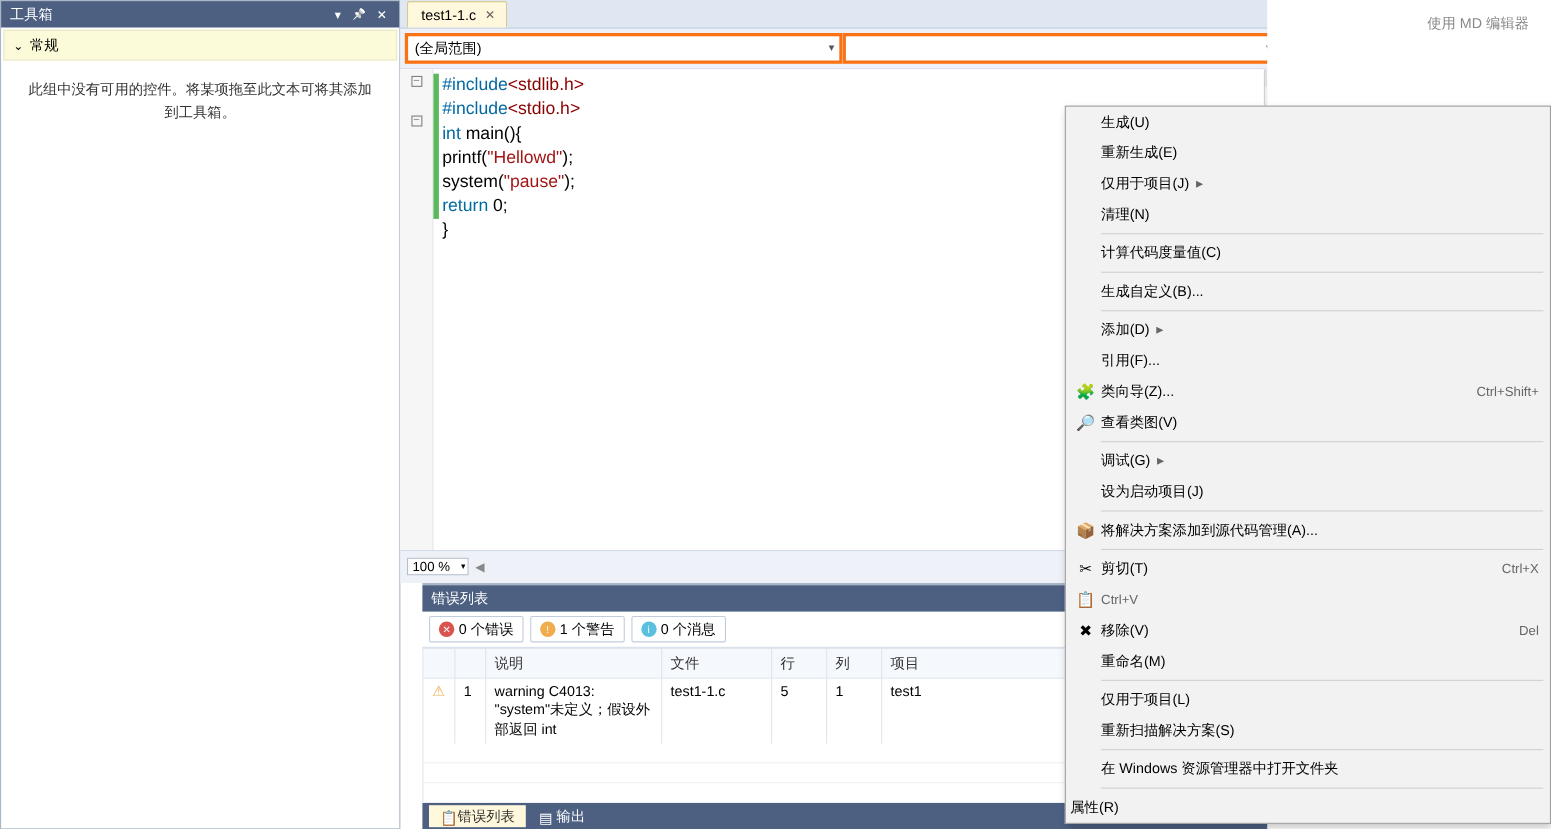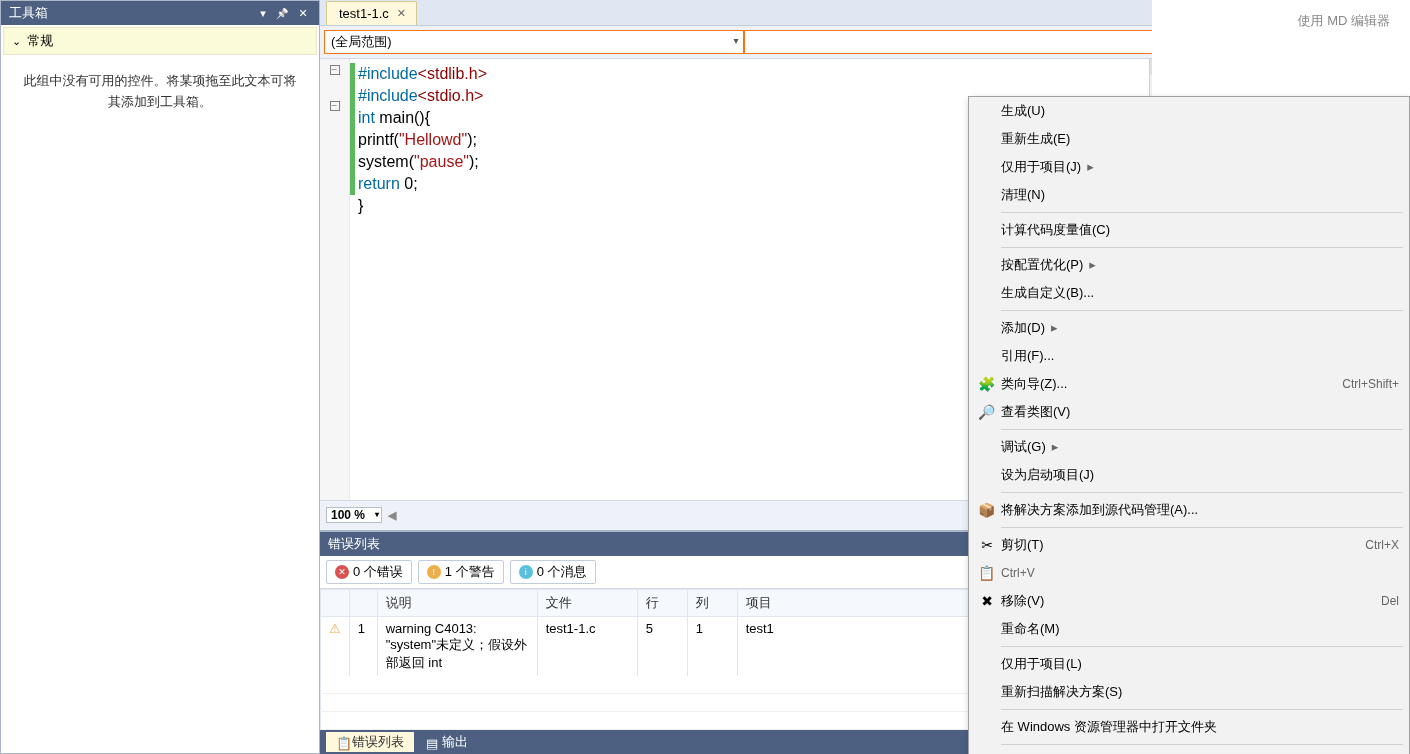--- a/index.html
+++ b/index.html
@@ -1,60 +1,60 @@
 <!DOCTYPE html>
 <html><head>
 <meta charset="utf-8">
 <style>
 * { margin: 0; padding: 0; box-sizing: border-box; font-family: "Microsoft YaHei", "Segoe UI", sans-serif; }
 body { width: 1410px; height: 754px; background: #fff; font-size: 13px; overflow: hidden; position: relative; }
 .root { display: flex; width: 100%; height: 100%; }
 
 
-.toolbox { width: 320px; border: 1px solid #a9b7c9; display: flex; flex-direction: column; background: #fff; }
+.toolbox { width: 364px; border: 1px solid #a9b7c9; display: flex; flex-direction: column; background: #fff; }
 .panel-header { background: #4d6082; color: #fff; padding: 4px 8px; display: flex; align-items: center; height: 24px; position: relative; }
 .panel-header .spacer { flex: 1; }
 .panel-header .hdr-icon { width: 16px; height: 16px; margin-left: 4px; display: inline-flex; align-items: center; justify-content: center; cursor: pointer; font-size: 11px; color: #fff; }
 .hdr-icon.pin::before { content: "📌"; font-size: 10px; filter: grayscale(1) brightness(2); }
 .hdr-icon.close::before { content: "✕"; }
 .hdr-icon.drop::before { content: "▾"; }
 .toolbox .category { background: #fbfbda; border: 1px solid #e8e8c8; padding: 4px 8px; margin: 2px; display: flex; align-items: center; }
 .toolbox .category .chev { margin-right: 6px; font-size: 11px; }
 .toolbox .empty-msg { padding: 14px 20px; text-align: center; color: #333; line-height: 1.6; }
 
 
 .editor-area { flex: 1; display: flex; flex-direction: column; border-right: 1px solid #c9d2e0; }
 .tabs { display: flex; background: #dfe7f2; border-bottom: 1px solid #c1cddd; height: 26px; align-items: flex-end; padding-left: 6px; position: relative; }
 .tab { background: #fff8dc; border: 1px solid #d5c98f; border-bottom: none; padding: 3px 10px 3px 12px; margin-right: 2px; display: flex; align-items: center; height: 24px; border-radius: 2px 2px 0 0; }
 .tab .close { margin-left: 8px; font-size: 11px; color: #666; cursor: pointer; }
 .tabs .right-ctrl { position: absolute; right: 4px; top: 3px; display: flex; gap: 4px; }
 .tabs .right-ctrl span { width: 16px; height: 16px; display: inline-flex; align-items: center; justify-content: center; font-size: 11px; color: #555; cursor: pointer; }
 .scope-bar { display: flex; background: #eef2f8; border-bottom: 1px solid #d4dbe6; padding: 4px; }
-.scope-cmb { flex: 1; border: 1px solid #f97316; background: #fff; padding: 2px 6px; position: relative; }
+.scope-cmb { flex: 1; border: 3px solid #f97316; background: #fff; padding: 2px 6px; position: relative; }
 .scope-cmb .arr { position: absolute; right: 4px; top: 4px; font-size: 10px; color: #555; }
 .code-area { flex: 1; display: flex; background: #fff; position: relative; overflow: hidden; }
 .gutter { width: 30px; border-right: 1px solid #e8e8e8; background: #f6f6f6; padding-top: 4px; }
 .gutter .fold { text-align: center; font-size: 10px; color: #808080; border: 1px solid #808080; width: 10px; height: 10px; line-height: 8px; margin: 2px auto; cursor: pointer; }
 .code { font-family: Consolas, "Courier New", monospace; font-size: 16px; line-height: 22px; padding: 4px 8px; white-space: pre; position: relative; }
 .green-bar { position: absolute; left: 0; top: 4px; width: 5px; height: 132px; background: #5cb85c; }
 .kw { color: #0369a1; }
 .inc { color: #8b0000; }
 .str { color: #a31515; }
 .vscroll { position: absolute; right: 0; top: 0; bottom: 0; width: 18px; background: #efefef; border-left: 1px solid #d0d0d0; }
 .vscroll .up, .vscroll .dn { position: absolute; width: 100%; height: 16px; background: #e0e0e0; text-align: center; font-size: 10px; line-height: 16px; color: #666; cursor: pointer; }
 .vscroll .up { top: 0; }
 .vscroll .dn { bottom: 0; }
 .vscroll .thumb { position: absolute; top: 18px; width: 14px; left: 2px; height: 50px; background: #c8c8c8; border-radius: 2px; }
-.zoom-bar { display: flex; align-items: center; border-top: 1px solid #d4dbe6; padding: 2px 6px; background: #eef2f8; height: 30px; font-weight: bold; }
+.zoom-bar { display: flex; align-items: center; border-top: 1px solid #d4dbe6; padding: 2px 6px; background: #eef2f8; height: 30px; }
 .zoom-cmb { border: 1px solid #b4bfce; background: #fff; padding: 0 16px 0 4px; position: relative; font-size: 12px; }
 .zoom-cmb .arr { position: absolute; right: 2px; top: 2px; font-size: 8px; }
 .hscr-arr { margin-left: 6px; color: #888; font-size: 11px; }
 
 
-.errorlist { border-top: 2px solid #a9b7c9; display: flex; flex-direction: column; }
+.errorlist { border-top: 2px solid #a9b7c9; display: flex; flex-direction: column; margin-left: 20px; }
 .errorlist .filters { padding: 4px 6px; display: flex; gap: 6px; border-bottom: 1px solid #d4dbe6; background: #fff; }
 .filter-btn { border: 1px solid #c1cddd; border-radius: 2px; padding: 2px 8px; display: flex; align-items: center; gap: 4px; cursor: pointer; background: #fff; }
 .filter-btn .ic { width: 14px; height: 14px; border-radius: 50%; display: inline-flex; align-items: center; justify-content: center; font-size: 9px; color: #fff; }
 .ic.err { background: #d9534f; }
 .ic.warn { background: #f0ad4e; }
 .ic.info { background: #5bc0de; }
 .err-table { width: 100%; border-collapse: collapse; }
 .err-table th { text-align: left; padding: 4px 8px; border: 1px solid #e0e6ee; background: #f5f8fc; font-weight: normal; color: #333; }
 .err-table td { padding: 4px 8px; border-left: 1px solid #e0e6ee; border-right: 1px solid #e0e6ee; vertical-align: top; }
 .err-table tr.empty td { height: 18px; border-bottom: 1px solid #f0f0f0; }
@@ -339,25 +339,20 @@
     </div>
     <div class="sep"></div>
     <div class="row">
       <div class="ic-cell"></div>
       <div class="lbl">计算代码度量值(C)</div>
       <div class="short"></div>
     </div>
     <div class="sep"></div>
     <div class="row">
       <div class="ic-cell"></div>
-      <div class="lbl sub">按配置优化(P)</div>
-      <div class="short"></div>
-    </div>
-    <div class="row">
-      <div class="ic-cell"></div>
       <div class="lbl">生成自定义(B)...</div>
       <div class="short"></div>
     </div>
     <div class="sep"></div>
     <div class="row">
       <div class="ic-cell"></div>
       <div class="lbl sub">添加(D)</div>
       <div class="short"></div>
     </div>
     <div class="row">

